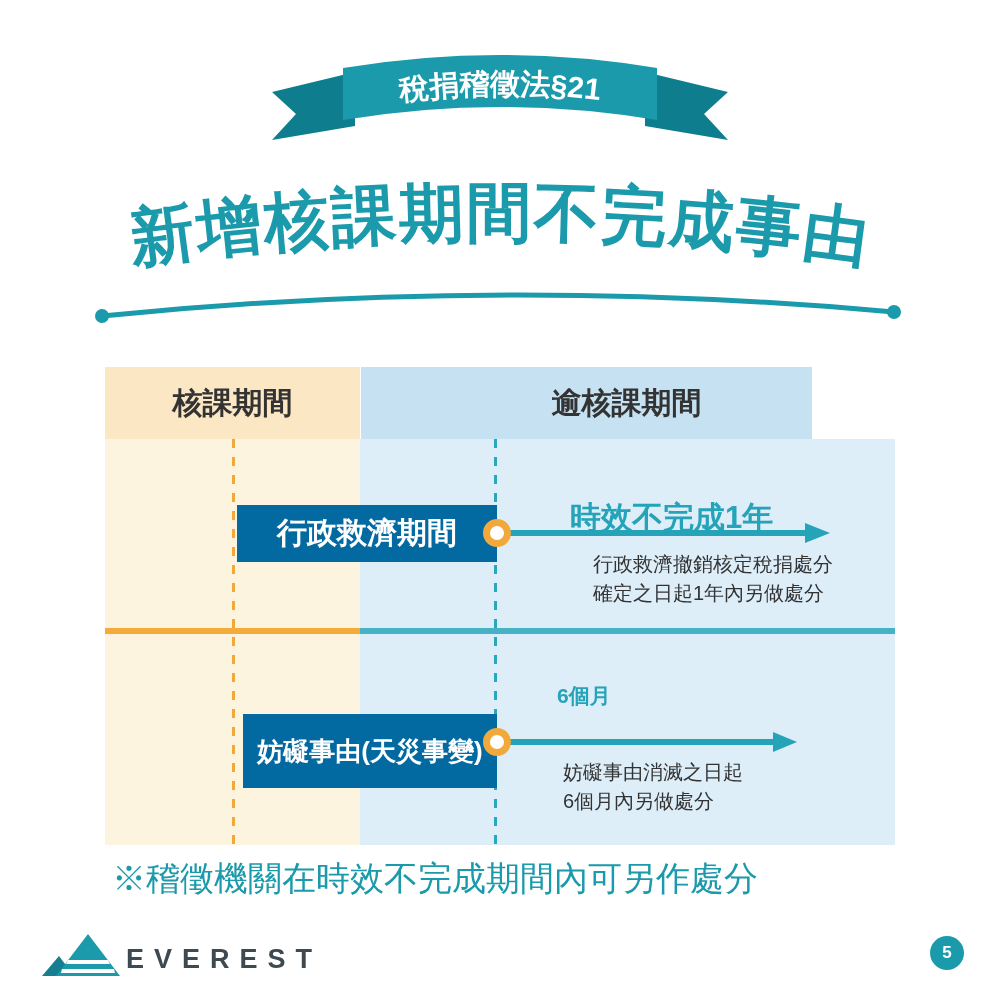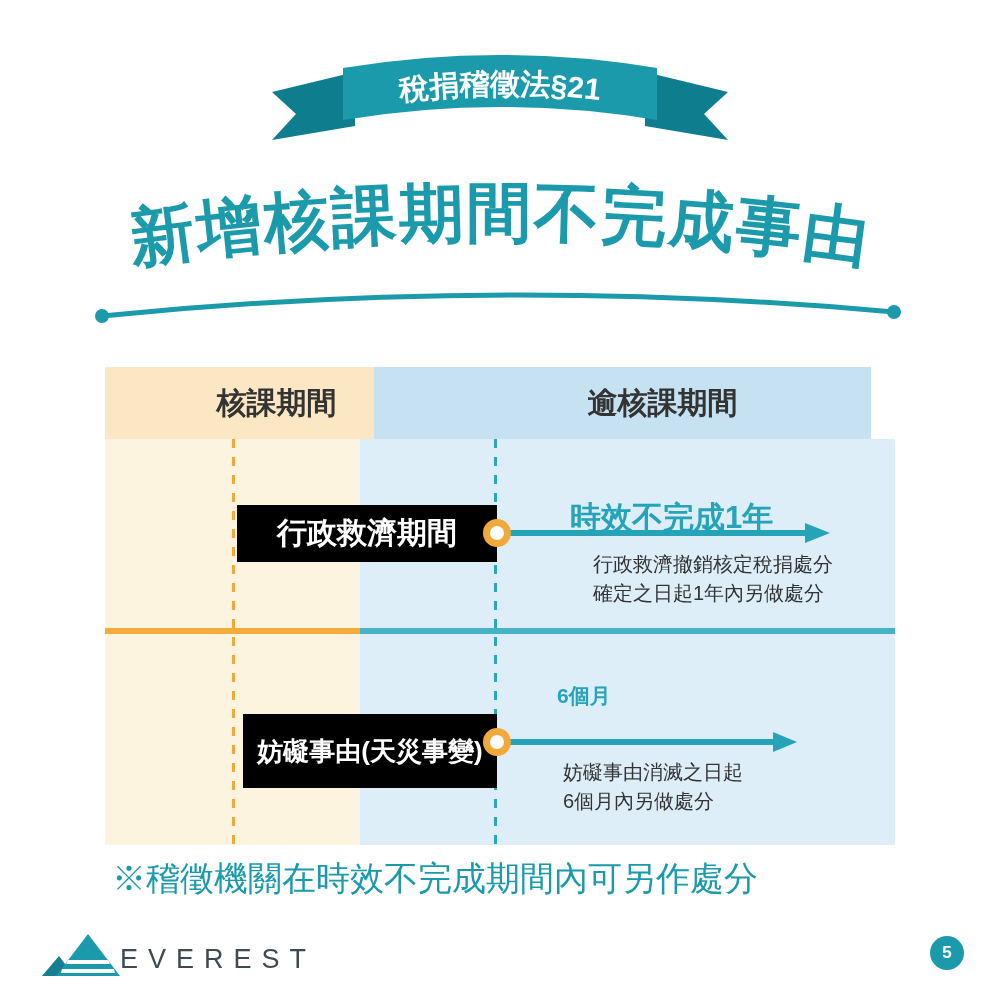--- a/index.html
+++ b/index.html
@@ -11,42 +11,42 @@
   .ribbon { position:absolute; left:262px; top:50px; }
   .ribbon text { font-family:"Liberation Sans", sans-serif; }
   
   .title-svg { position:absolute; left:50px; top:170px; }
   .arc-svg { position:absolute; left:92px; top:288px; }
   
   .table { position:absolute; left:105px; top:367px; width:790px; height:478px; }
   .header-left {
     position:absolute; left:0; top:0; width:255px; height:72px; background:#fbe7c3;
     display:flex; align-items:center; justify-content:center;
-    font-size:30px; font-weight:bold; color:#333333;padding-left:44px;
+    font-size:30px; font-weight:bold; color:#333333;
   }
   .header-right {
-    position:absolute; left:269px; top:0; width:497px; height:72px; background:#c6e1f2;
+    position:absolute; left:256px; top:0; width:451px; height:72px; background:#c6e1f2;
     display:flex; align-items:center; justify-content:center;
     font-size:30px; font-weight:bold; color:#333333;
   }
   .header-right span { transform:translateX(40px); display:inline-block; }
   .body-left  { position:absolute; left:0; top:72px; width:255px; height:406px; background:#fdf4e0; }
   .body-right { position:absolute; left:255px; top:72px; width:535px; height:406px; background:#ddeef9; }
   .divider-left  { position:absolute; left:0; top:261px; width:255px; height:6px; background:#f3ab3c; z-index:2; }
   .divider-right { position:absolute; left:255px; top:261px; width:535px; height:6px; background:#47b1c6; z-index:2; }
   .dash-orange {
     position:absolute; left:127px; top:72px; width:3px; height:406px; z-index:1;
     background:repeating-linear-gradient(to bottom,#f2a93c 0 9px,transparent 9px 18px);
   }
   .dash-teal {
     position:absolute; left:389px; top:72px; width:3px; height:406px; z-index:1;
     background:repeating-linear-gradient(to bottom,#2ba6bb 0 9px,transparent 9px 18px);
   }
   .event-box {
-    position:absolute; background:#000000; color:#ffffff; font-weight:bold;
+    position:absolute; background:#0369a1; color:#ffffff; font-weight:bold;
     display:flex; align-items:center; justify-content:center; z-index:3;
   }
   .box1 { left:132px; top:138px; width:260px; height:57px; font-size:30px; }
   .box2 { left:138px; top:347px; width:254px; height:74px; font-size:26px; }
   .dot {
     position:absolute; width:14px; height:14px; background:#ffffff;
     border:7px solid #f2a93c; border-radius:50%; box-sizing:content-box; z-index:4;
   }
   .dot1 { left:378px; top:152px; }
   .dot2 { left:378px; top:361px; }
@@ -57,21 +57,21 @@
   .label1 { left:465px; top:106px; font-size:31px;margin-top:24px; }
   .label2 { left:452px; top:315px; font-size:21px; }
   .desc { position:absolute; font-size:20px; color:#333333; line-height:29px; z-index:3; }
   .desc1 { left:462px; top:183px;margin-left:26px; }
   .desc2 { left:458px; top:391px; }
   
   .footnote { position:absolute; left:112px; top:856px; font-size:34px; font-weight:normal; color:#1b9aab; }
   
   .logo { position:absolute; left:42px; top:928px; }
   .brand {
-    position:absolute; left:120px; top:944px; font-size:27px; font-weight:normal;
+    position:absolute; left:126px; top:944px; font-size:27px; font-weight:bold;
     letter-spacing:10px; color:#3d4a52;
   }
   .page-badge {
     position:absolute; left:930px; top:936px; width:34px; height:34px; border-radius:50%;
     background:#1b9aab; color:#ffffff; font-size:17px; font-weight:bold;
     display:flex; align-items:center; justify-content:center;
   }
 </style>
 </head>
 <body>

